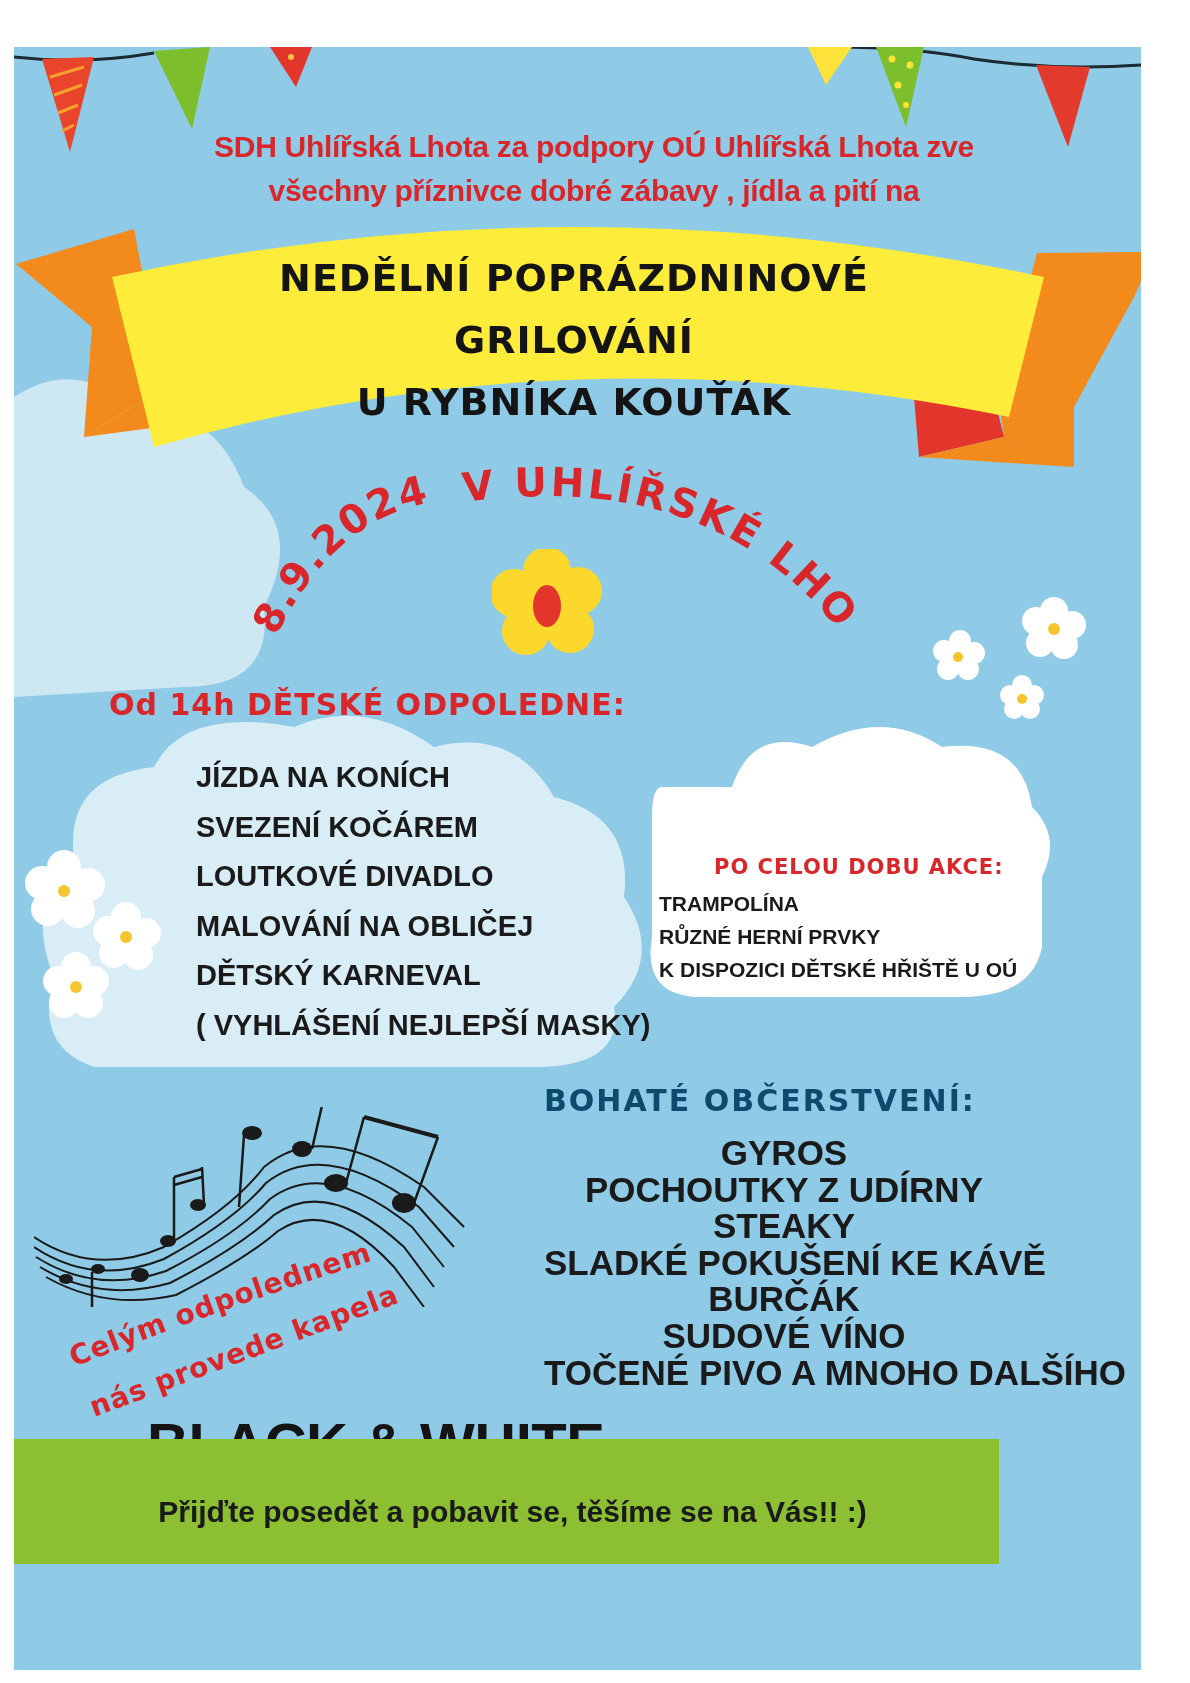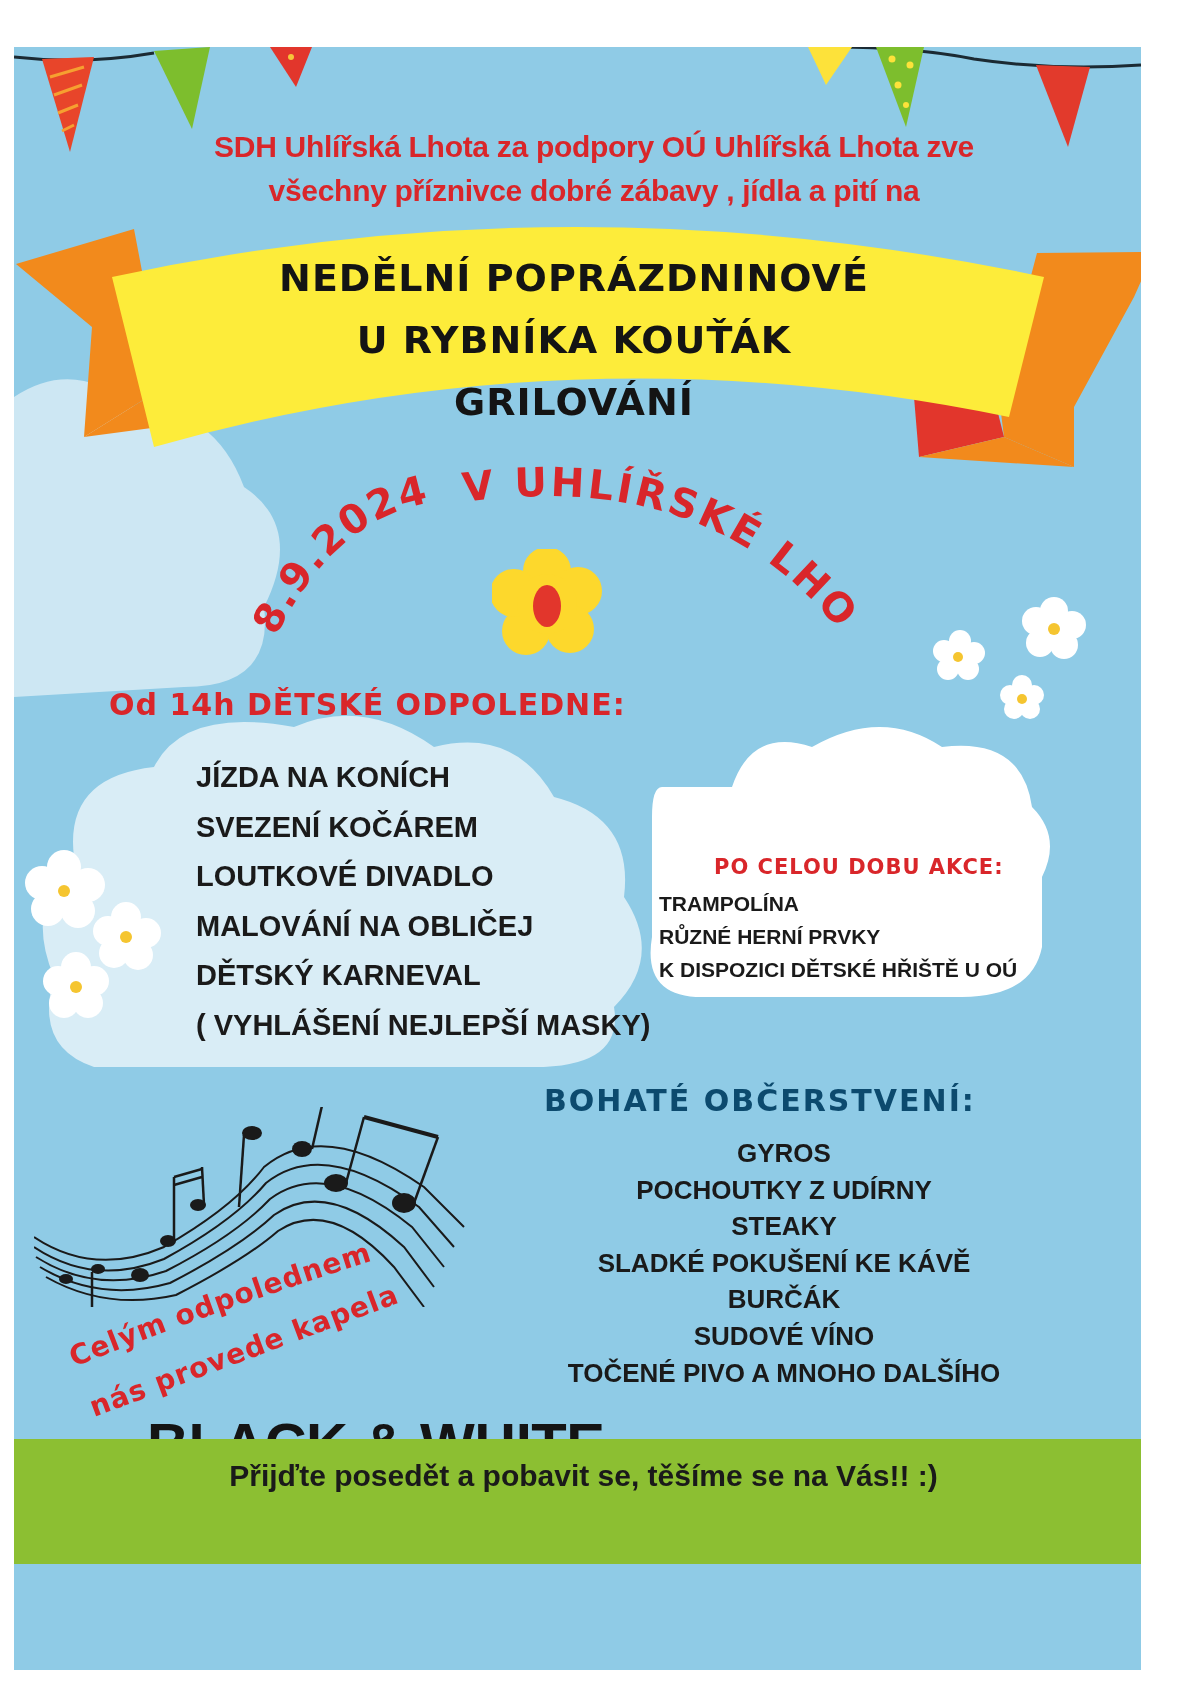--- a/index.html
+++ b/index.html
@@ -55,36 +55,36 @@
     font-family: "Liberation Sans", sans-serif; font-weight: bold; color: #1a1a1a; font-size: 21px;
   }
   .all-list li { height: 33px; line-height: 33px; white-space: nowrap; }
 
   .food-heading {
     position: absolute; left: 530px; top: 1036px; color: #0c4a6e;
     font-family: "DejaVu Sans", sans-serif; font-weight: bold; font-size: 30px; letter-spacing: 2px;
   }
   .food-list {
     position: absolute; left: 530px; top: 1088px; width: 480px; list-style: none; text-align: center;
-    font-family: "Liberation Sans", sans-serif; font-weight: bold; color: #1a1a1a; font-size: 26px;
+    font-family: "Liberation Sans", sans-serif; font-weight: bold; color: #1a1a1a; font-size: 35px;
   }
   .food-list li { height: 36.6px; line-height: 36.6px; white-space: nowrap; }
 
   .band-svg { position: absolute; left: 20px; top: 1060px; }
   .band-arc { position: absolute; left: 40px; top: 1170px; }
 
   .band-name {
     position: absolute; left: 133px; top: 1363px;
     font-family: "Liberation Sans", sans-serif; font-weight: bold; color: #141414; font-size: 58px;
     letter-spacing: -0.5px;
   }
 
   .footer {
-    position: absolute; left: 0; top: 1392px; width: 1127px; height: 125px;
-    background: #8cbf32; display: flex; justify-content: center; padding-left: 12px;
+    position: absolute; left: 0; top: 1392px; width: 985px; height: 125px;
+    background: #8cbf32; display: flex; align-items: center; justify-content: center; padding-left: 12px;
   }
   .footer-text {
     font-family: "Liberation Sans", sans-serif; font-weight: bold; color: #1a1a1a; font-size: 30px;
     margin-top: 20px;
   }
 </style>
 </head>
 <body>
 
 <div class="poster">
@@ -121,22 +121,22 @@
 
     <polygon points="1023,36 1140,35 1120,80 1060,190 1060,250 990,220 985,180" fill="#f28a1c"></polygon>
     <polygon points="900,180 975,160 990,220 905,240" fill="#e2362c"></polygon>
     <polygon points="905,240 990,220 1060,250" fill="#f28a1c"></polygon>
 
     <path d="M98 60 Q 560 -40 1030 60 L 995 200 Q 560 110 140 230 Z" fill="#fdec3a"></path>
   </svg>
 
   <div class="banner-title">
     <div>NEDĚLNÍ POPRÁZDNINOVÉ</div>
+    <div>GRILOVÁNÍ</div>
     <div>U RYBNÍKA KOUŤÁK</div>
-    <div>GRILOVÁNÍ</div>
   </div>
 
   <svg class="arc-text" width="1127" height="640" viewBox="0 0 1127 640">
     <defs>
       <path id="arcDate" d="M262 590 Q 320 470 420 455"></path>
       <path id="arcLoc" d="M450 455 Q 700 420 830 590"></path>
     </defs>
     <text font-family="DejaVu Sans, sans-serif" font-weight="bold" font-size="40" fill="#d9262a" letter-spacing="2">
       <textPath href="#arcDate">8.9.2024</textPath>
     </text>

